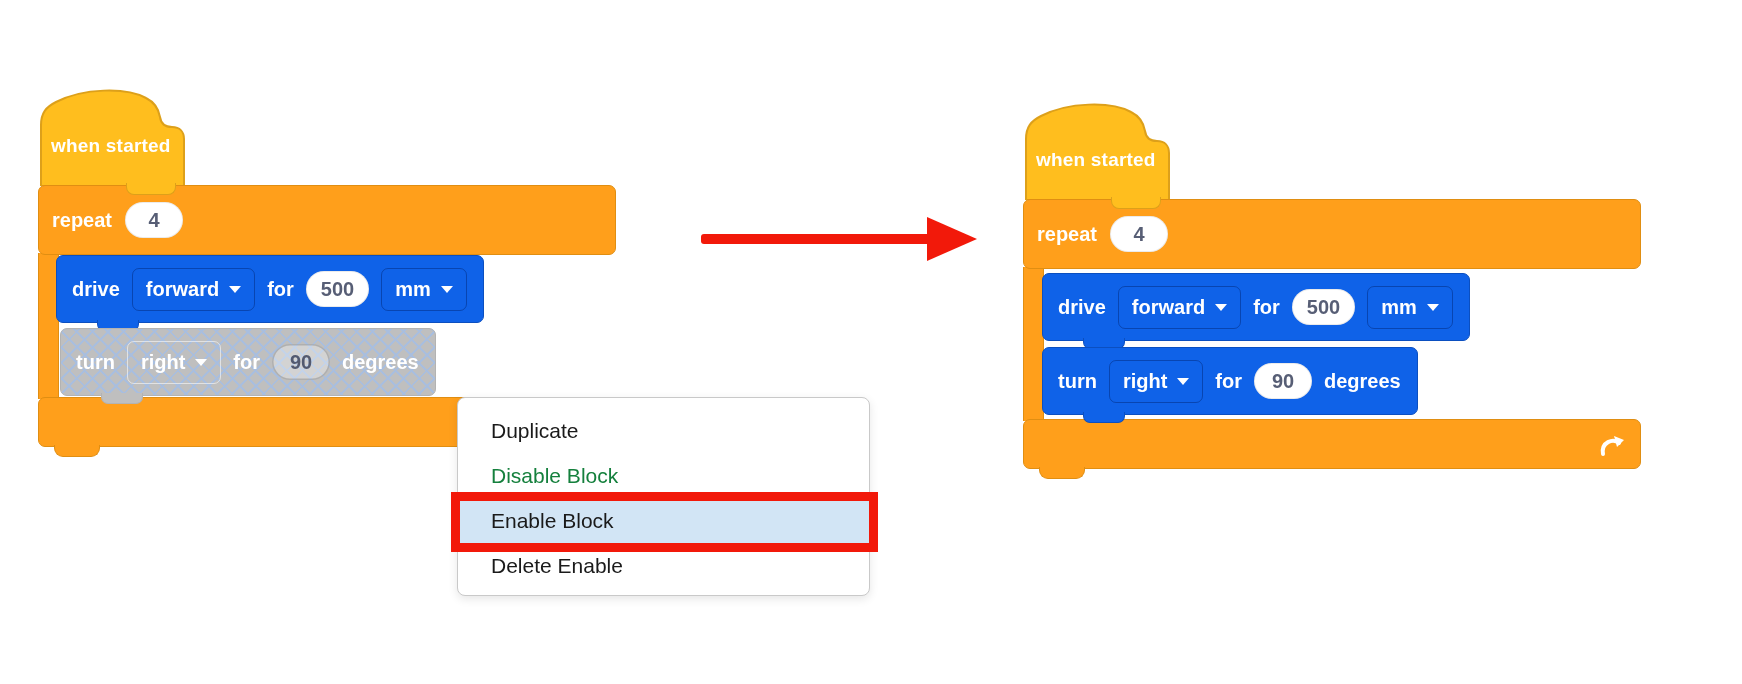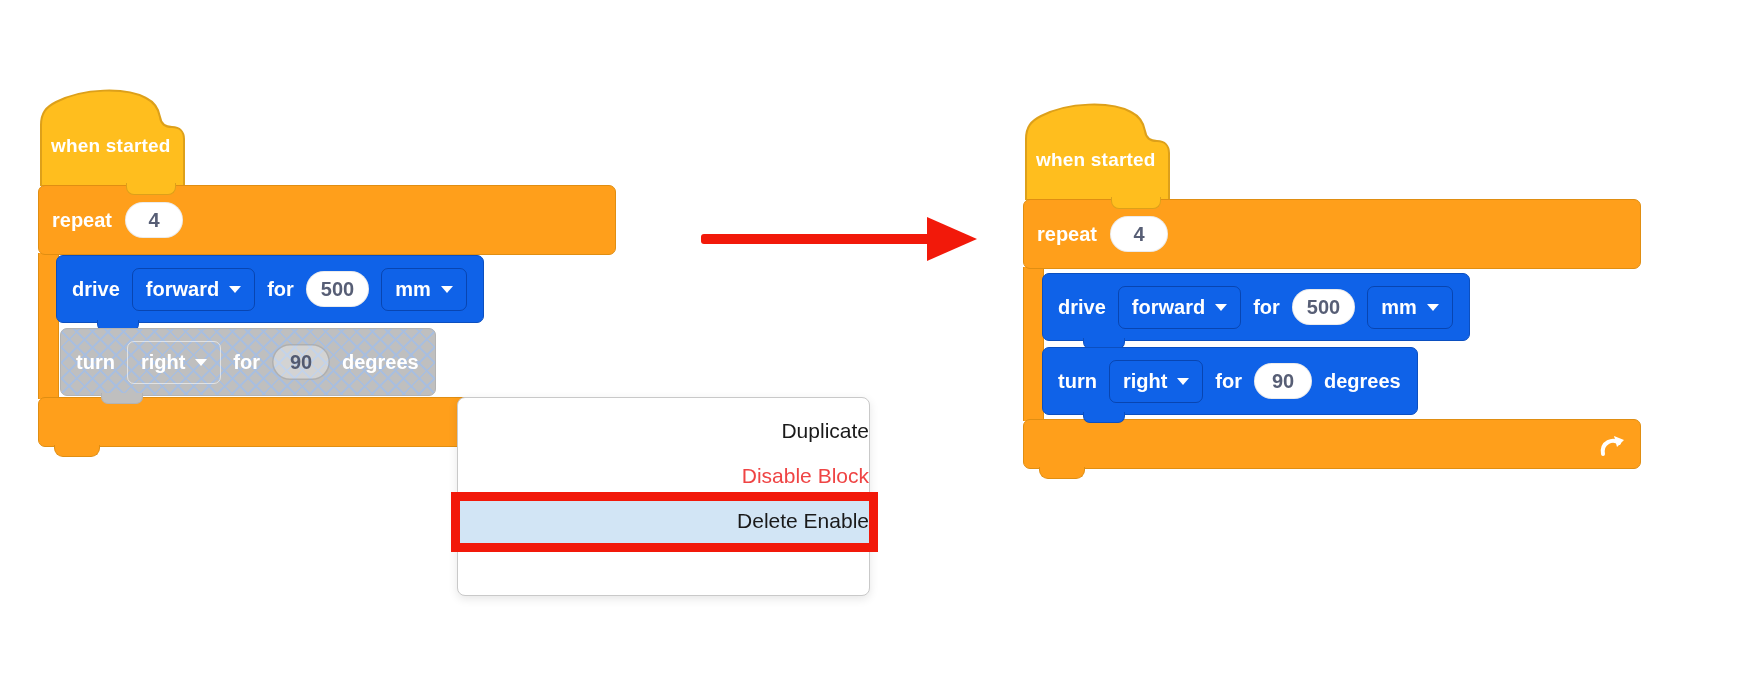--- a/index.html
+++ b/index.html
@@ -67,23 +67,23 @@
     box-shadow:inset 0 0 0 1.5px rgba(110,110,110,.35);color:#535A70;}
 
   
   .loop-icon{position:absolute;right:13px;top:10px;width:30px;height:30px;}
 
   
   .context-menu{position:absolute;left:457px;top:397px;width:413px;height:199px;
     background:#fff;border:1px solid #C9C9C9;border-radius:8px;
     box-shadow:0 3px 10px rgba(0,0,0,.10);padding-top:10px;box-sizing:border-box;
     z-index:10;}
-  .menu-item{position:relative;height:45px;line-height:45px;padding-left:42px;
-    font-size:21px;color:#1A1A1A;z-index:12;text-align:right;}
-  .menu-item.disabled{color:#ef4444;}
+  .menu-item{position:relative;height:45px;line-height:45px;padding-left:33px;
+    font-size:21px;color:#1A1A1A;z-index:12;}
+  .menu-item.disabled{color:#15803d;}
   .highlight-box{position:absolute;left:-7px;top:94px;width:427px;height:60px;
     border:9px solid #F2190A;background:#D2E5F5;box-sizing:border-box;
     z-index:11;pointer-events:none;}
 
   
   .transition-arrow{position:absolute;left:0;top:0;z-index:5;}
   .arrow-shaft{position:absolute;left:701px;top:234px;width:231px;height:10px;
     background:#F2190A;border-radius:3px;}
   .arrow-head{position:absolute;left:927px;top:217px;width:0;height:0;
     border-left:50px solid #F2190A;border-top:22px solid transparent;
@@ -199,16 +199,17 @@
         <path d="M17 6 L27 10 L20 17 Z" fill="#fff"></path>
       </svg>
     </div>
     <div class="c-tab" style="top:366px;"></div>
   </section>
 
   <div class="context-menu">
     <div class="highlight-box"></div>
     <div class="menu-item">Duplicate</div>
     <div class="menu-item disabled">Disable Block</div>
+    <div class="menu-item">Enable Block</div>
     <div class="menu-item">Delete Enable</div>
   </div>
 
 </div>
 
 </body></html>

